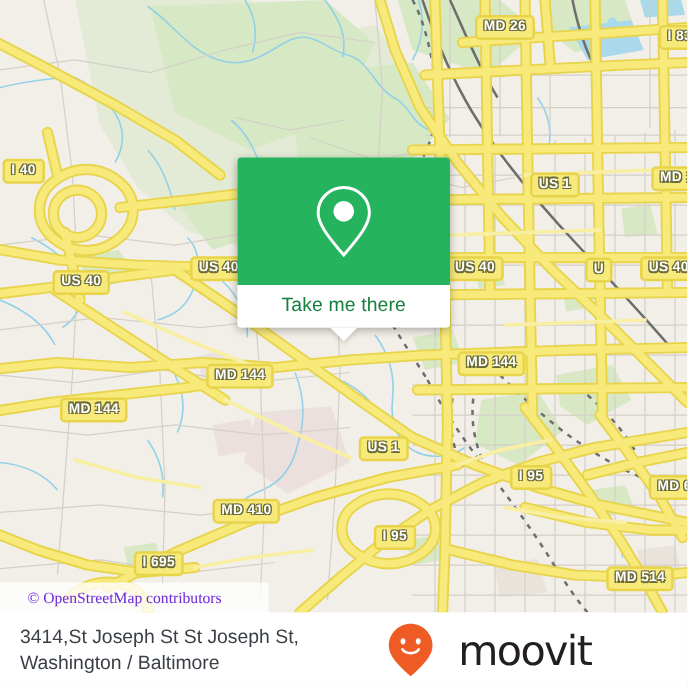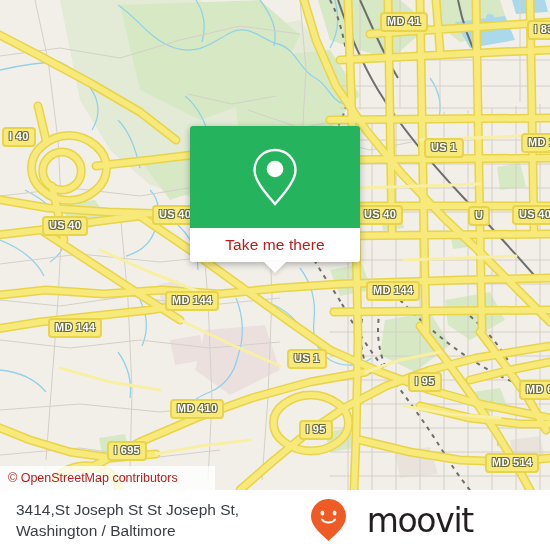--- a/index.html
+++ b/index.html
@@ -74,21 +74,21 @@
     background: #ffffff;
     height: 34px;
     border-radius: 0 0 3px 3px;
     display: flex;
     align-items: center;
     justify-content: center;
     position: relative;
   }
   #popup-footer-label {
     font-size: 15.5px;
-    color: #b91c1c;
+    color: #15803d;
     font-family: "Liberation Sans", sans-serif;
     letter-spacing: 0.1px;
   }
   #popup-tail {
     position: absolute;
     left: 50%;
     margin-left: -11px;
     bottom: -11px;
     width: 0; height: 0;
     border-left: 11px solid transparent;
@@ -104,23 +104,23 @@
     top: 466px;
     height: 24px;
     width: 215px;
     background: rgba(255,255,255,0.78);
     display: flex;
     align-items: center;
     z-index: 30;
   }
   #attribution-text {
     font-size: 12.5px;
-    color: #b91c1c;
-    padding-left: 8px;
-    font-family: Liberation Sans, sans-serif;
+    color: #6d28d9;
+    padding-left: 22px;
+    font-family: Liberation Serif, serif;
   }
 
   
   #bottom-bar {
     position: absolute;
     left: 0;
     top: 490px;
     width: 487px;
     height: 60px;
     background: #ffffff;
@@ -387,21 +387,21 @@
         <path d="M 100 250 L 150 272 L 200 292"></path>
         <path d="M 60 368 L 110 382 L 160 390"></path>
         <path d="M 420 140 L 470 138 L 520 136"></path>
         <path d="M 360 188 L 420 186 L 480 184"></path>
         <path d="M 404 260 L 460 258 L 516 256"></path>
         <path d="M 404 406 L 450 414 L 500 418"></path>
       </g>
     </svg>
 
     <div id="shield-layer">
-        <div class="shield" style="left: 380px; top: 12px;">MD 41</div>
+        <div class="shield" style="left: 380px; top: 12px;">MD 26</div>
         <div class="shield" style="left: 527px; top: 20px;">I 83</div>
         <div class="shield" style="left: 2px; top: 127px;">I 40</div>
         <div class="shield" style="left: 424px; top: 138px;">US 1</div>
         <div class="shield" style="left: 521px; top: 133px;">MD 12</div>
         <div class="shield" style="left: 152px; top: 205px;">US 40</div>
         <div class="shield" style="left: 42px; top: 216px;">US 40</div>
         <div class="shield" style="left: 357px; top: 205px;">US 40</div>
         <div class="shield" style="left: 468px; top: 206px;">U</div>
         <div class="shield" style="left: 512px; top: 205px;">US 40</div>
         <div class="shield" style="left: 165px; top: 291px;">MD 144</div>

